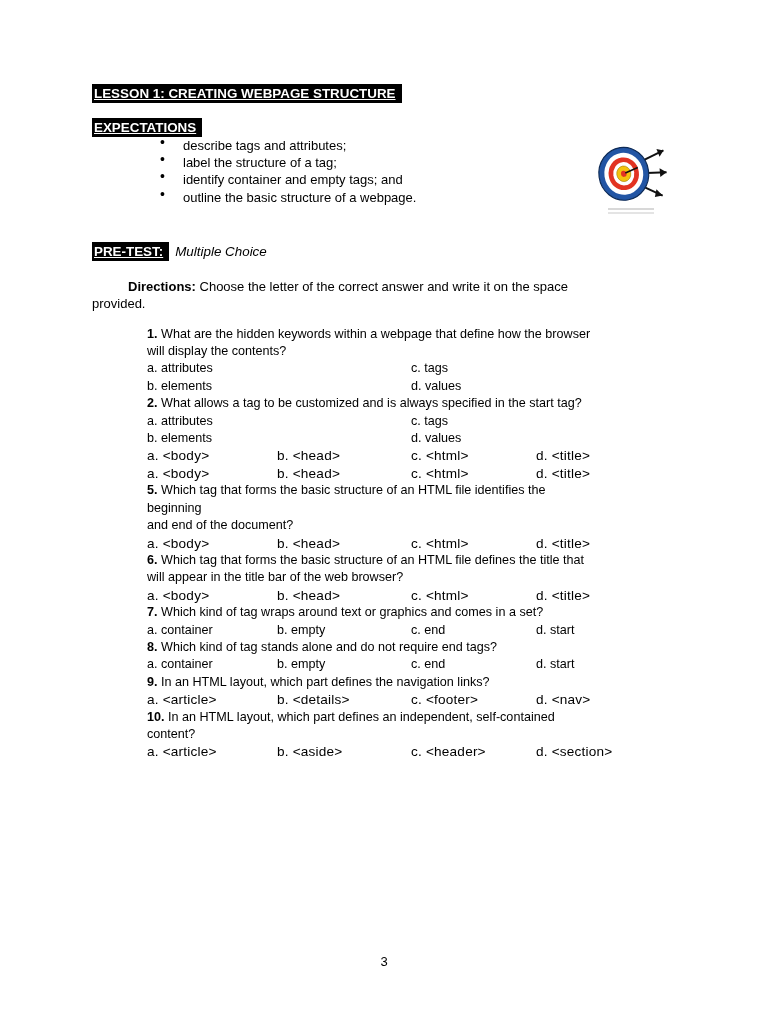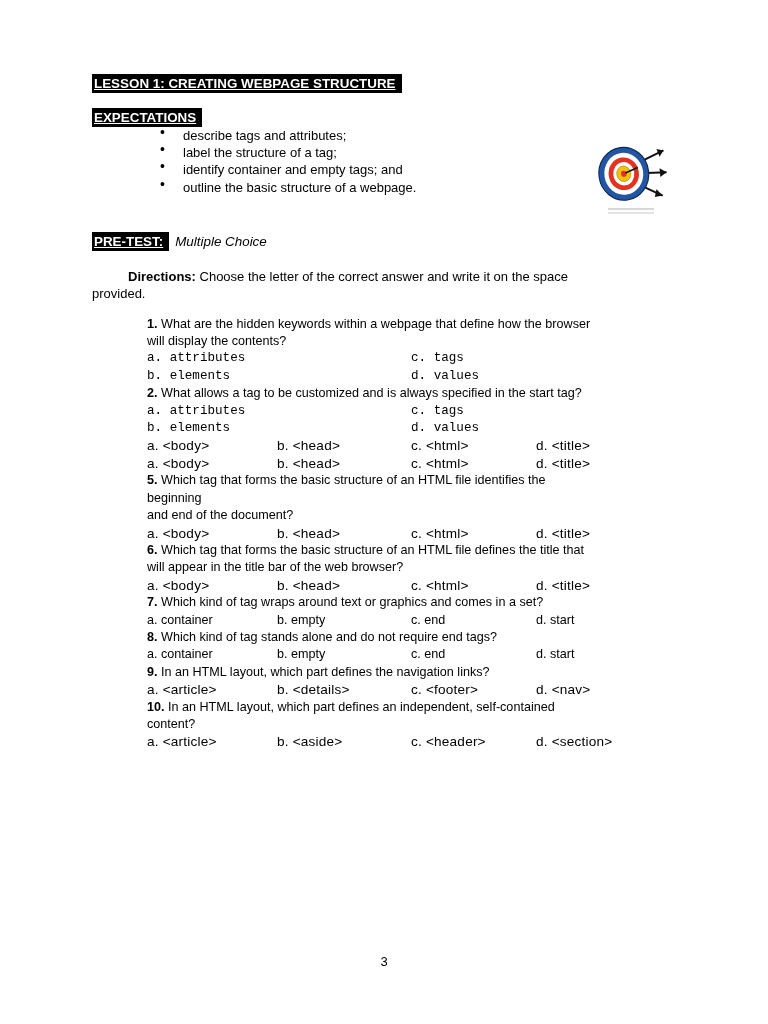--- a/index.html
+++ b/index.html
@@ -12,21 +12,21 @@
     width: 768px;
     height: 1024px;
     font-family: "Liberation Sans", sans-serif;
     font-size: 13px;
     color: #000;
     overflow: hidden;
   }
   .page {
     position: absolute;
     left: 92px;
-    top: 74px;
+    top: 84px;
     width: 584px;
     line-height: 17.4px;
   }
   .black-bar {
     display: inline-block;
     background: #000;
     color: #fff;
     font-weight: bold;
     font-size: 13.4px;
     line-height: 17px;
@@ -59,21 +59,21 @@
     margin-left: 6px;
   }
   .directions { margin-bottom: 13px; }
   .directions .dir-text { white-space: pre-line; }
   .bold { font-weight: bold; padding-left: 36px; }
   .questions { margin-left: 55px; width: 529px; font-size: 12.6px; }
   .q-text { white-space: pre-line; }
   .q-num { font-weight: bold; }
   .choice-row { display: grid; }
   .choice-row.cols-4 { grid-template-columns: 130px 134px 125px 1fr; }
-  .choice-row.cols-2 { grid-template-columns: 264px 1fr; font-family: Liberation Mono, monospace; }
+  .choice-row.cols-2 { grid-template-columns: 264px 1fr; }
   .choice { line-height: 17.4px; }
   .tag-choice { font-size: 13.6px; letter-spacing: 0.2px; }
   .page-number {
     position: absolute;
     left: 0;
     top: 954px;
     width: 768px;
     text-align: center;
     font-size: 13px;
   }

